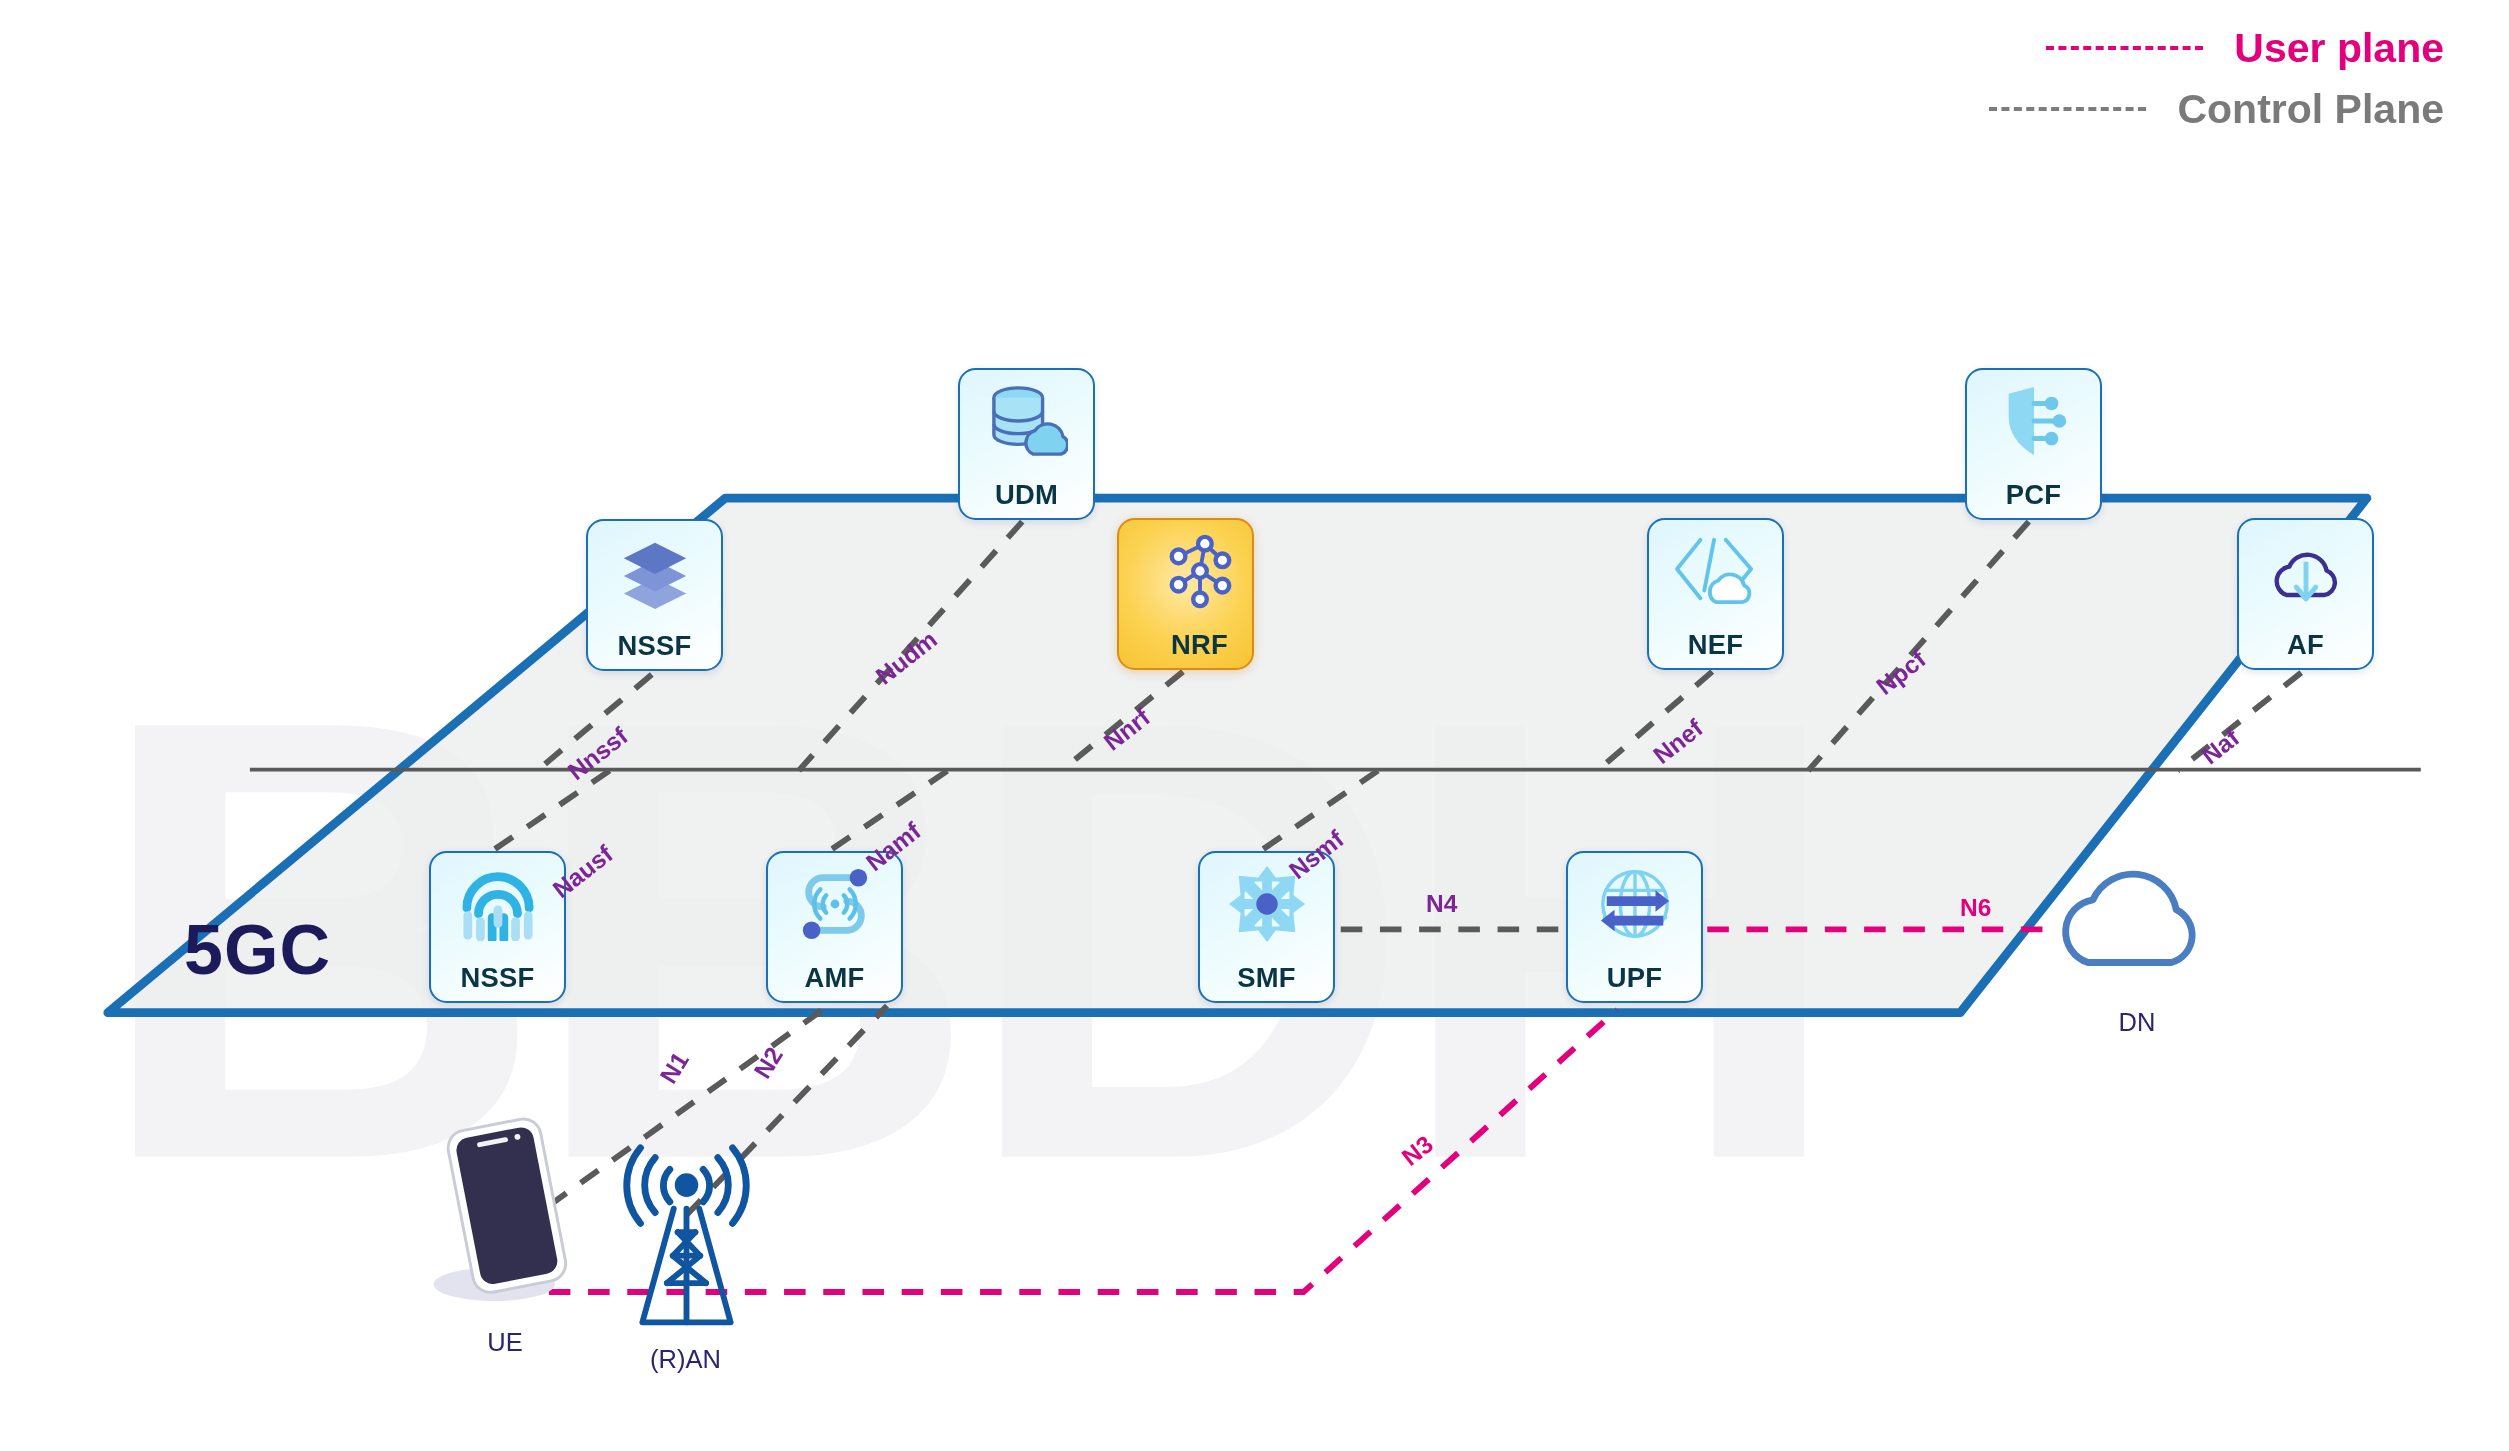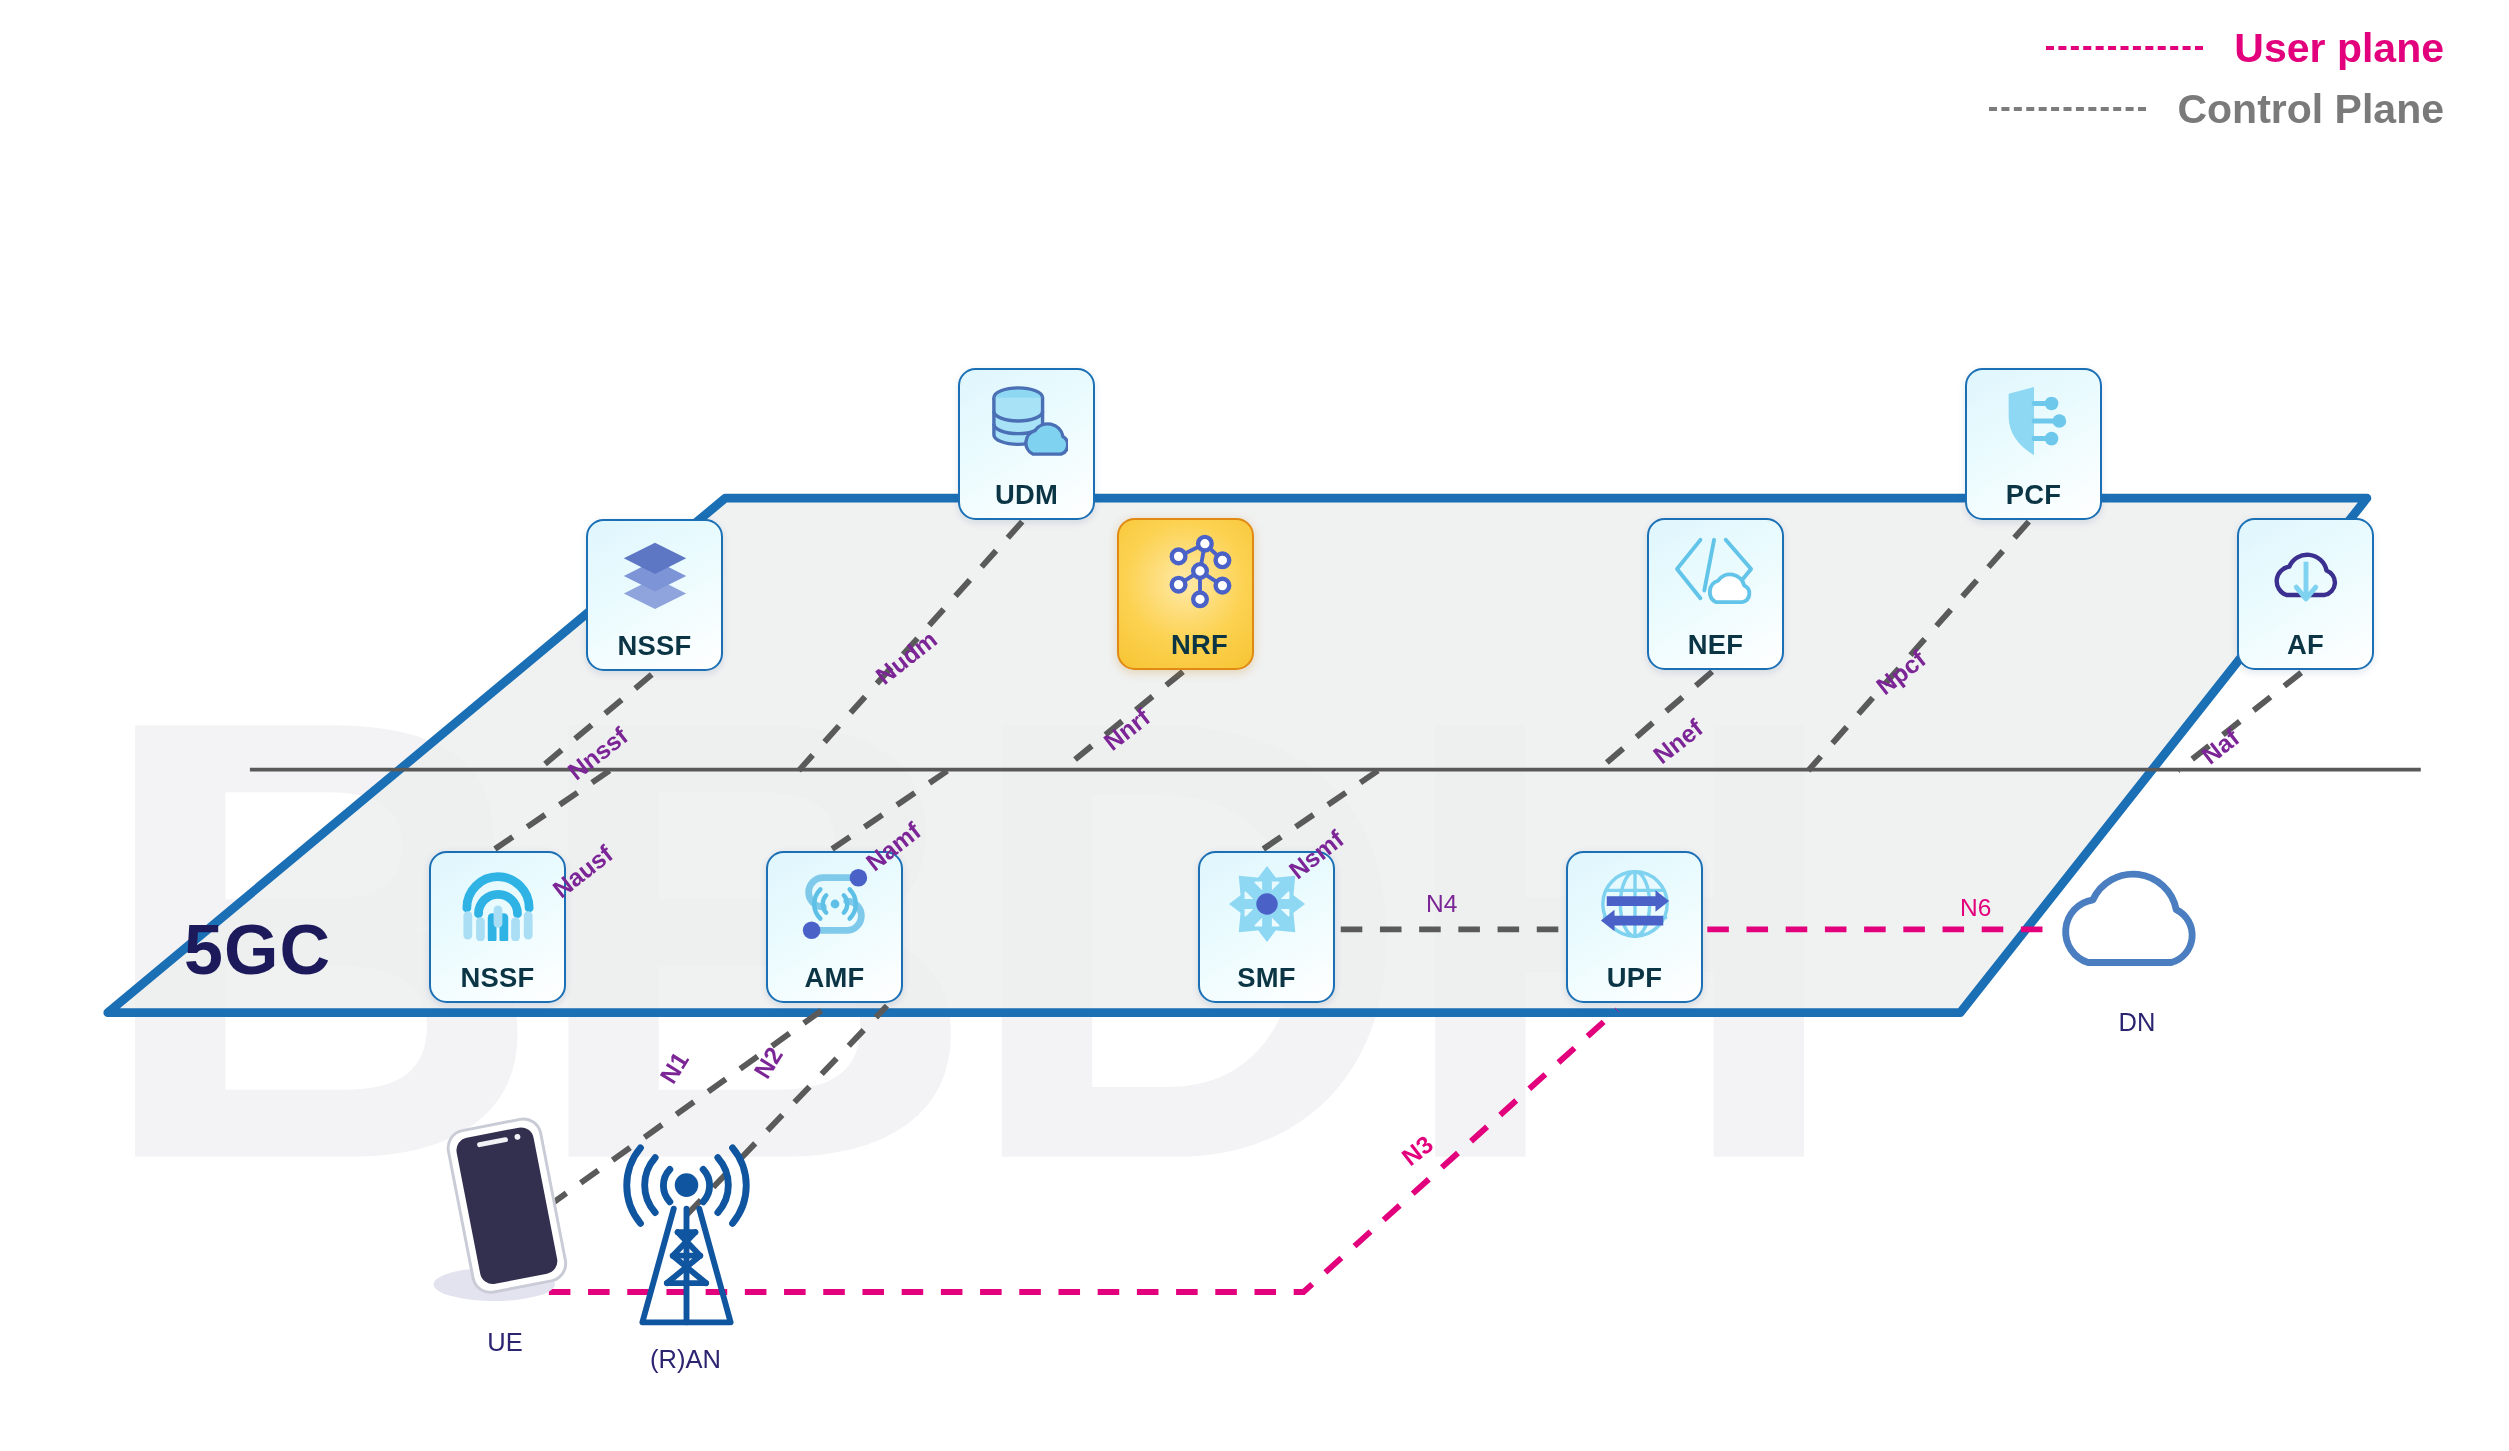--- a/index.html
+++ b/index.html
@@ -52,21 +52,21 @@
   .legend-dash.cp{border-top-color:#7c7c7c}
   .legend-text{font-size:41px;font-weight:bold;color:#e2007d;white-space:nowrap}
   .legend-text.cp{color:#7a7a7a}
 
   
   .iflabel{
     position:absolute;font-size:24.5px;font-weight:bold;color:#7b2596;
     white-space:nowrap;transform-origin:50% 50%;z-index:5;
   }
   .iflabel.up{color:#e2007d}
-  .iflabel.flat{font-weight:normal}
+  .iflabel.flat{font-weight:bold}
 </style>
 </head>
 <body>
 
 <div id="stage">
 
   <svg class="layer" id="svg-bg" viewBox="0 0 2560 1481">
     <defs>
       <clipPath id="pgclip">
         <path d="M740,508 L2415,508 L2000,1033 L110,1033 Z"></path>

